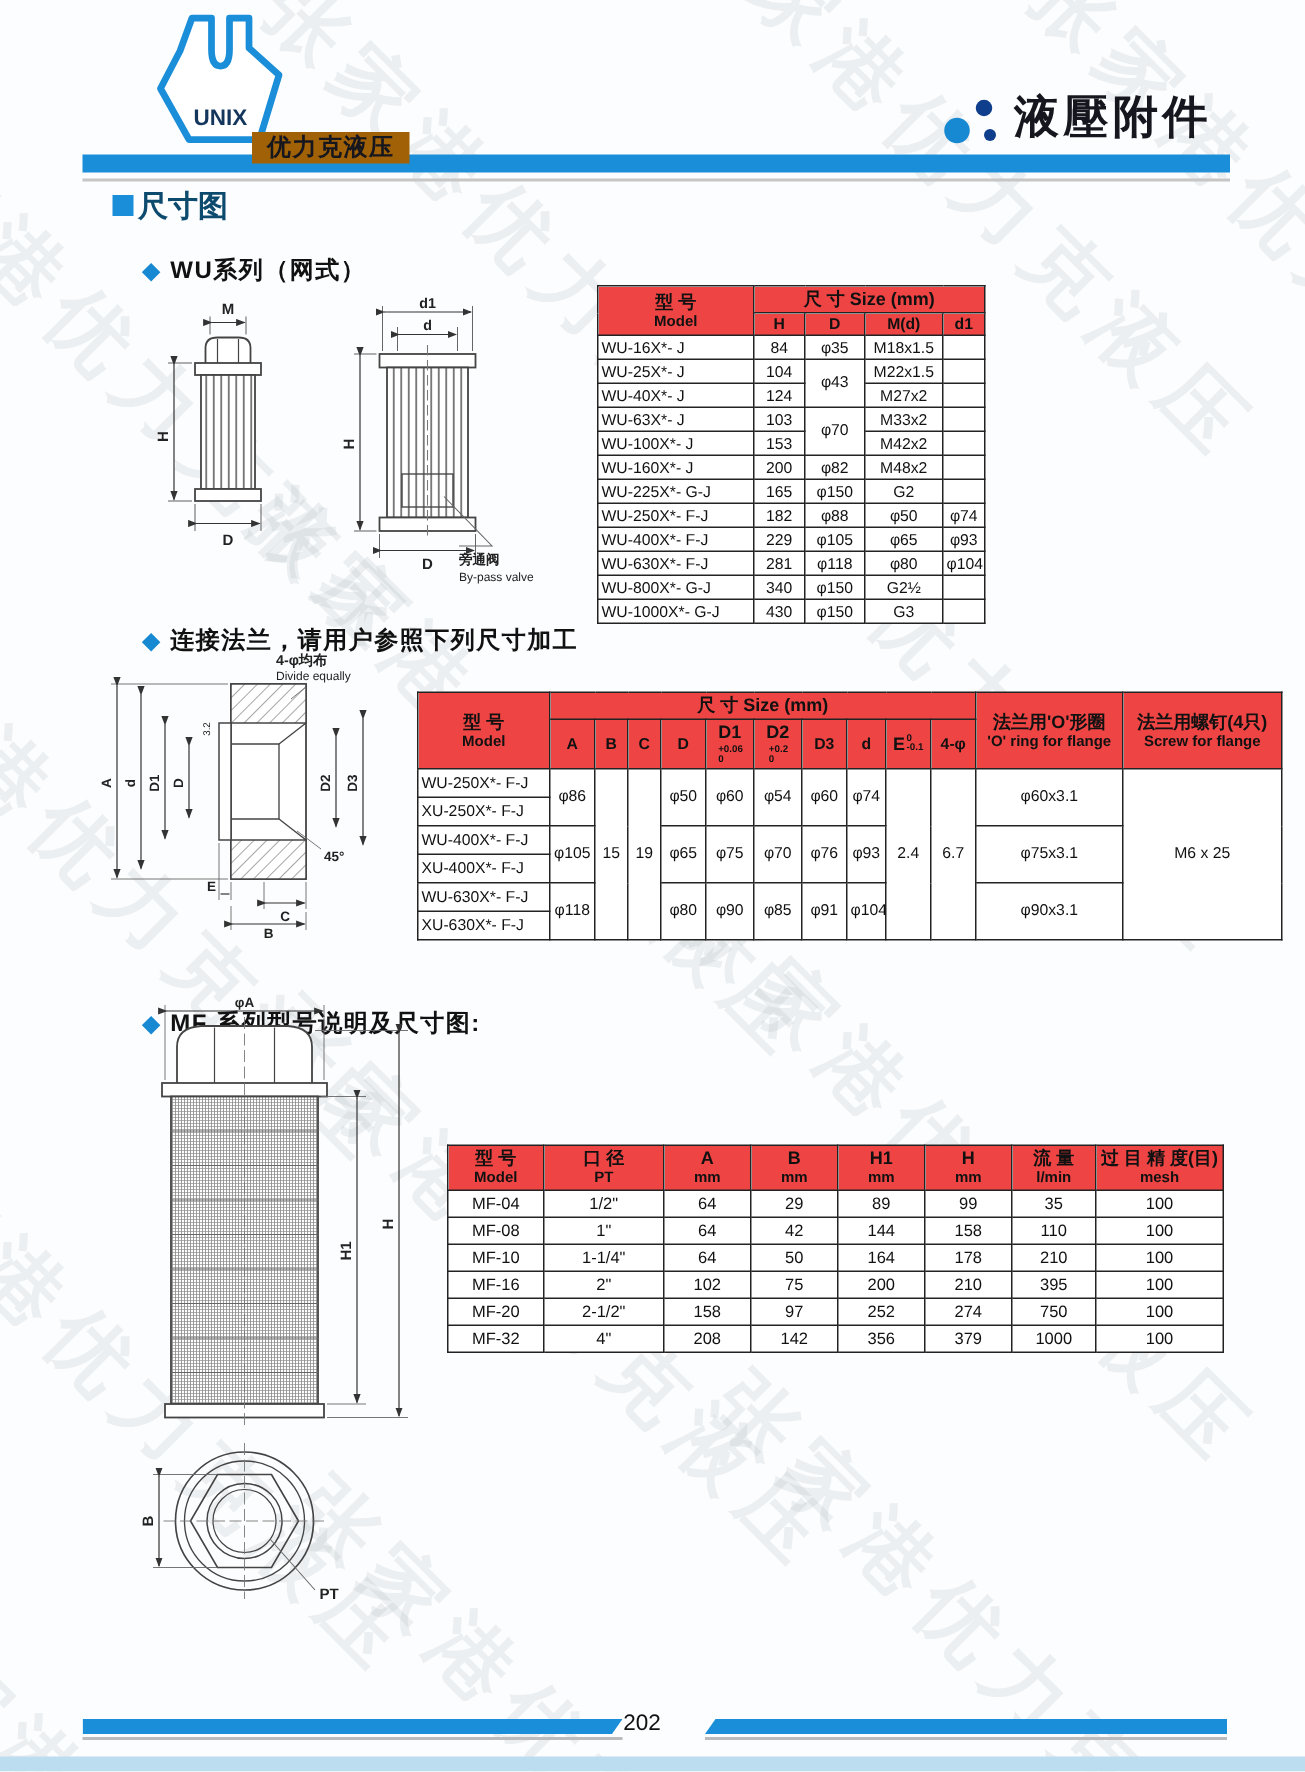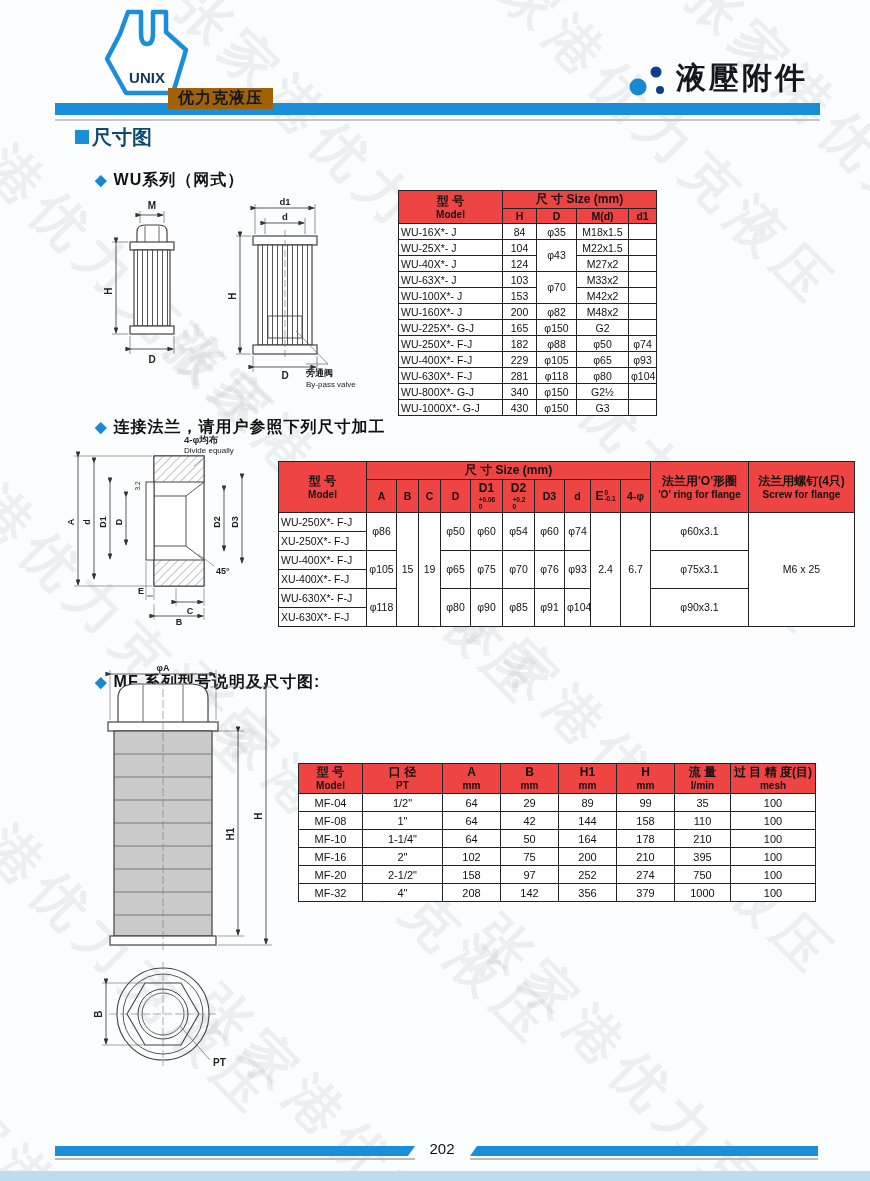--- a/index.html
+++ b/index.html
@@ -51,21 +51,21 @@
   
   .diag{position:absolute;}
   #wu-diag{left:100px;top:196px;} #fl-diag{left:66px;top:434px;} #mf-diag{left:88px;top:664px;}
   
   .foot-bar-l{position:absolute;left:55px;top:1146px;width:360px;height:10px;background:#1b8ed9;
       clip-path:polygon(0 0,100% 0,calc(100% - 7px) 100%,0 100%);}
   .foot-bar-r{position:absolute;left:470px;top:1146px;width:348px;height:10px;background:#1b8ed9;
       clip-path:polygon(7px 0,100% 0,100% 100%,0 100%);}
   .foot-line-l{position:absolute;left:55px;top:1158px;width:360px;height:2px;background:#bbb;}
   .foot-line-r{position:absolute;left:470px;top:1158px;width:348px;height:2px;background:#bbb;}
-  .page-num{position:absolute;left:413px;top:1140px;width:58px;text-align:center;
+  .page-num{position:absolute;left:399px;top:1140px;width:58px;text-align:center;
       font-size:15px;color:#111;}
   .bottom-strip{position:absolute;left:0;top:1171px;width:870px;height:10px;background:#bcdcf0;}
   svg text{font-family:"Liberation Sans",sans-serif;}
 </style>
 </head>
 <body>
 
 <div class="page">
 
   <div class="wm-layer">

